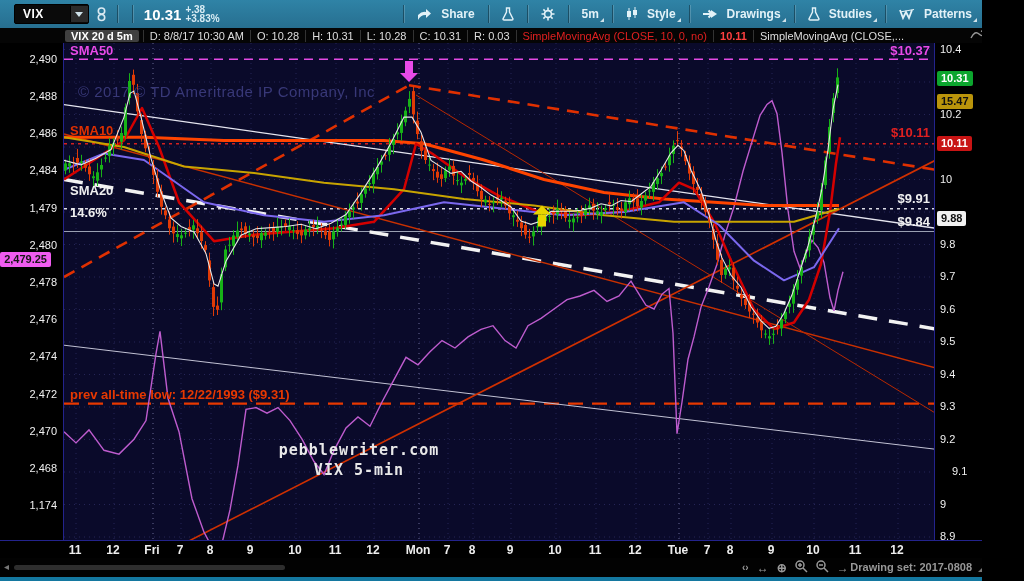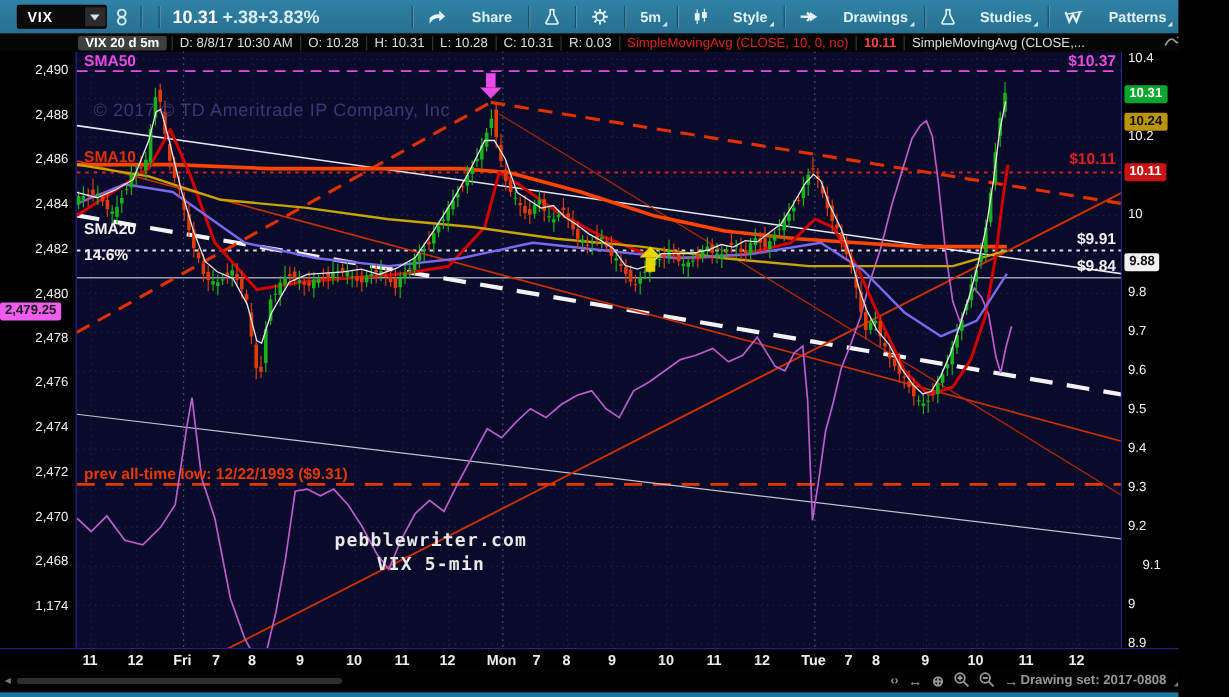--- a/index.html
+++ b/index.html
@@ -6,26 +6,26 @@
   #app{position:relative;width:982px;height:581px;background:#000;overflow:hidden;
        font-family:"Liberation Sans",sans-serif;-webkit-font-smoothing:antialiased;}
   
   #toolbar{position:absolute;left:0;top:0;width:1024px;height:28px;
     background:linear-gradient(#2F83A6,#276F90);display:flex;align-items:center;padding:0 6px 0 14px;box-sizing:border-box;}
   .tb-div{width:1px;height:18px;background:rgba(0,0,0,.35);box-shadow:1px 0 0 rgba(255,255,255,.18);margin:0 7px;}
   #symbol-box{display:flex;align-items:center;background:#0a0a0a;border:1px solid #000;border-radius:2px;height:18px;}
   #symbol-box .sym{color:#fff;font-size:12px;font-weight:bold;padding:0 26px 0 8px;letter-spacing:.5px;}
   #symbol-box .dd{width:17px;height:16px;background:#2b2b2b;border-left:1px solid #000;display:flex;align-items:center;justify-content:center;}
   #symbol-box .dd:before{content:"";border:4px solid transparent;border-top:5px solid #cfe2ea;margin-top:4px;}
-  .tb-btn{display:flex;align-items:center;gap:21px;color:#E3F2F8;font-size:12px;font-weight:bold;
+  .tb-btn{display:flex;align-items:center;gap:9px;color:#E3F2F8;font-size:12px;font-weight:bold;
     padding:2px 6px;position:relative;cursor:default;white-space:nowrap;}
   .tb-btn svg{display:block;}
   .corner:after{content:"";position:absolute;right:1px;bottom:1px;border-left:4px solid transparent;border-bottom:4px solid #CFE2EA;}
   #tb-price{color:#fff;font-size:15px;font-weight:bold;margin:0 4px;}
-  #tb-change{display:flex;flex-direction:row;line-height:9px;font-size:15px;color:#D8ECF4;font-weight:bold;}
+  #tb-change{display:flex;flex-direction:column;line-height:9px;font-size:10px;color:#D8ECF4;font-weight:bold;}
   #tb-title{color:#D8ECF4;font-size:12px;letter-spacing:.4px;}
   .bars{width:13px;height:9px;border-top:2px solid #E3F2F8;border-bottom:2px solid #E3F2F8;position:relative;}
   .bars:after{content:"";position:absolute;left:0;top:2.5px;width:13px;height:2px;background:#E3F2F8;}
   
   #chart-header{position:absolute;left:0;top:28px;width:996px;height:15px;background:#050505;
     display:flex;align-items:center;font-size:11px;color:#DEDEDE;padding-left:65px;box-sizing:border-box;}
   #chart-header .chip{background:#3F3F3F;color:#fff;font-weight:bold;border-radius:2px;padding:0 6px;margin-right:4px;}
   #chart-header .fld{padding:0 6px;border-left:1px solid #333;}
   #chart-header .fld:first-of-type{border-left:none;}
   #chart-header .red{color:#E02020;}
@@ -172,21 +172,21 @@
           <path d="M1 9 Q5 1 9 5 T15 3 M15 3 L11 2 M15 3 L13 7" stroke="#999" stroke-width="1.4" fill="none"></path>
         </svg>
     </span>
   </div>
 
   <div id="left-axis">
       <span class="tick" style="top: 9.74px;">2,490</span>
       <span class="tick" style="top: 46.94px;">2,488</span>
       <span class="tick" style="top: 84.14px;">2,486</span>
       <span class="tick" style="top: 121.34px;">2,484</span>
-      <span class="tick" style="top: 158.54px;">2,482</span>
+      <span class="tick" style="top: 158.54px;">1,479</span>
       <span class="tick" style="top: 195.74px;">2,480</span>
       <span class="tick" style="top: 232.94px;">2,478</span>
       <span class="tick" style="top: 270.14px;">2,476</span>
       <span class="tick" style="top: 307.34px;">2,474</span>
       <span class="tick" style="top: 344.54px;">2,472</span>
       <span class="tick" style="top: 381.74px;">2,470</span>
       <span class="tick" style="top: 418.94px;">2,468</span>
       <span class="tick" style="top: 456.14px;">1,174</span>
       <span class="badge" style="top: 208.69px; right: 12px; background: rgb(240, 92, 240); color: rgb(21, 21, 21);">2,479.25</span>
     </div>
@@ -674,21 +674,21 @@
       <span class="tick" style="top: 227px;">9.7</span>
       <span class="tick" style="top: 259.5px;">9.6</span>
       <span class="tick" style="top: 292px;">9.5</span>
       <span class="tick" style="top: 324.5px;">9.4</span>
       <span class="tick" style="top: 357px;">9.3</span>
       <span class="tick" style="top: 389.5px;">9.2</span>
       <span class="tick" style="top: 422px; margin-left: 12px;">9.1</span>
       <span class="tick" style="top: 454.5px;">9</span>
       <span class="tick" style="top: 487px;">8.9</span>
       <span class="badge" style="top: 27.75px; left: 2px; background: rgb(12, 166, 46); color: rgb(255, 255, 255);">10.31</span>
-      <span class="badge" style="top: 50.5px; left: 2px; background: rgb(186, 148, 11); color: rgb(16, 16, 16);">10.24</span>
+      <span class="badge" style="top: 50.5px; left: 2px; background: rgb(186, 148, 11); color: rgb(16, 16, 16);">15.47</span>
       <span class="badge" style="top: 92.75px; left: 2px; background: rgb(200, 20, 20); color: rgb(255, 255, 255);">10.11</span>
       <span class="badge" style="top: 167.5px; left: 2px; background: rgb(242, 242, 242); color: rgb(16, 16, 16);">9.88</span>
     </div>
 
   <div id="sidebar">
     <div class="side-tab" style="height:48px">Trade</div>
     <div class="side-tab" style="height:38px">T&amp;S</div>
     <div class="side-tab" style="height:88px">Active Trader</div>
     <div class="side-tab" style="height:60px">Buttons</div>
     <div class="side-tab active" style="height:54px">Chart</div>

